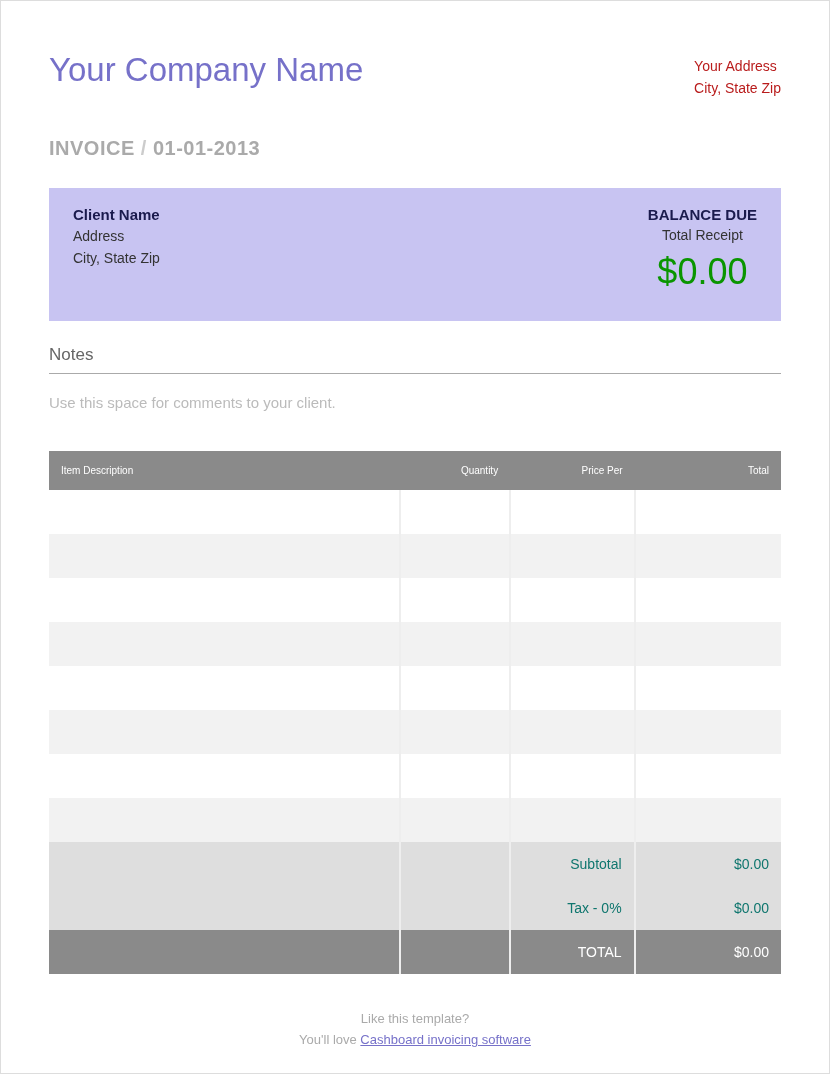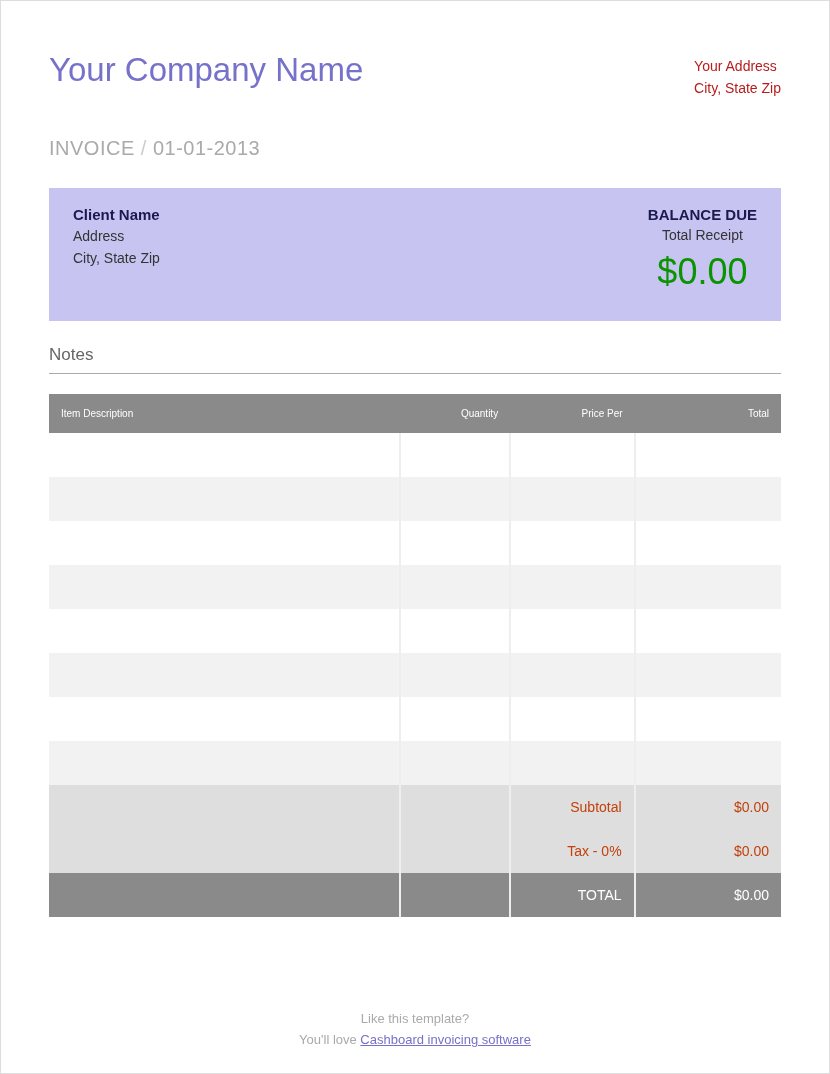--- a/index.html
+++ b/index.html
@@ -1,21 +1,21 @@
 <!DOCTYPE html>
 <html><head>
   <meta charset="utf-8">
   <style>
     * { margin: 0; padding: 0; box-sizing: border-box; }
     body { font-family: Arial, Helvetica, sans-serif; background: #fff; }
     .page { width: 830px; height: 1074px; border: 1px solid #ddd; padding: 50px 48px 30px; position: relative; }
     .header { display: flex; justify-content: space-between; margin-bottom: 28px; }
     .left-header { }
     .company-name { color: #7671c9; font-size: 33px; font-weight: 500; margin-bottom: 9px; }
-    .invoice-line { color: #aaa; font-size: 20px; font-weight: 400; letter-spacing: 0.5px; margin-top: 48px; }
+    .invoice-line { color: #aaa; font-size: 20px; font-weight: 700; letter-spacing: 0.5px; margin-top: 48px; }
     .invoice-line .slash { color: #ccc; }
     .right-header { text-align: left; color: #b91c1c; font-size: 14px; line-height: 1.6; padding-top: 4px; }
     .client-box { background: #c8c4f2; padding: 18px 24px 28px; margin-bottom: 24px; display: flex; justify-content: space-between; }
     .client-left { }
     .client-name { color: #1a1a4d; font-weight: bold; font-size: 15px; margin-bottom: 2px; }
     .client-addr { color: #333; font-size: 14px; line-height: 1.6; }
     .client-right { text-align: center; }
     .balance-label { color: #1a1a4d; font-weight: bold; font-size: 15px; margin-bottom: 4px; }
     .balance-terms { color: #333; font-size: 14px; margin-bottom: 8px; }
     .balance-amount { color: #0a9500; font-size: 36px; font-weight: 500; }
@@ -26,21 +26,21 @@
     table.items thead th { background: #8a8a8a; color: #fff; font-weight: normal; font-size: 10px; padding: 14px 12px; text-align: right; }
     table.items thead th:first-child { text-align: left; }
     table.items tbody td { height: 44px; padding: 0 12px; border-right: 2px solid #eee; }
     table.items tbody td:last-child { border-right: none; }
     table.items tbody tr.white { background: #fff; }
     table.items tbody tr.gray { background: #f2f2f2; }
     table.items .col-desc { width: 48%; }
     table.items .col-qty { width: 15%; }
     table.items .col-price { width: 17%; }
     table.items .col-total { width: 20%; }
-    .summary-row td { background: #dedede; color: #c2410c; font-size: 14px; text-align: right; padding: 14px 12px; height: auto; border-right: none; }
+    .summary-row td { background: #dedede; color: #0f766e; font-size: 14px; text-align: right; padding: 14px 12px; height: auto; border-right: none; }
     .total-row td { background: #8a8a8a; color: #fff; font-size: 14px; text-align: right; padding: 14px 12px; height: auto; border-right: none; }
     .footer { text-align: center; position: absolute; bottom: 22px; left: 0; right: 0; color: #aaa; font-size: 13px; line-height: 1.6; }
     .footer a { color: #7671c9; }
   </style>
 </head>
 <body>
 
 <div class="page">
 
   <div class="header">
@@ -66,20 +66,21 @@
     </div>
     <div class="client-right">
       <div class="balance-label">BALANCE DUE</div>
       <div class="balance-terms">Total Receipt</div>
       <div class="balance-amount">$0.00</div>
     </div>
   </div>
 
   <div class="notes-heading">Notes</div>
   <hr class="notes-rule">
+  <div class="notes-text">Use this space for comments to your client.</div>
 
   <table class="items">
     <thead>
       <tr>
         <th class="col-desc">Item Description</th>
         <th class="col-qty">Quantity</th>
         <th class="col-price">Price Per</th>
         <th class="col-total">Total</th>
       </tr>
     </thead>

